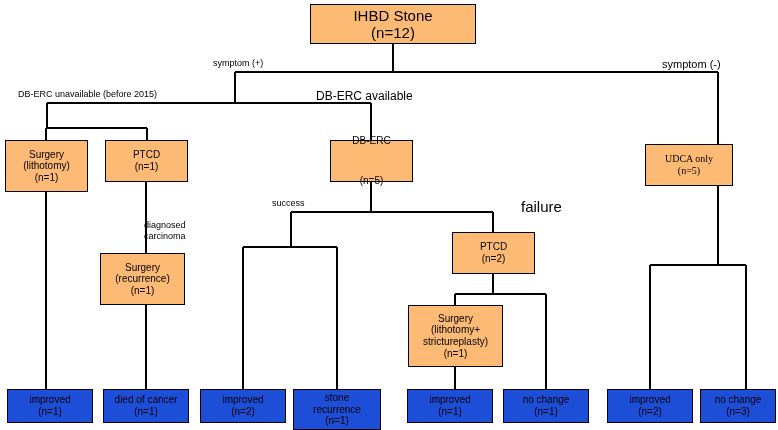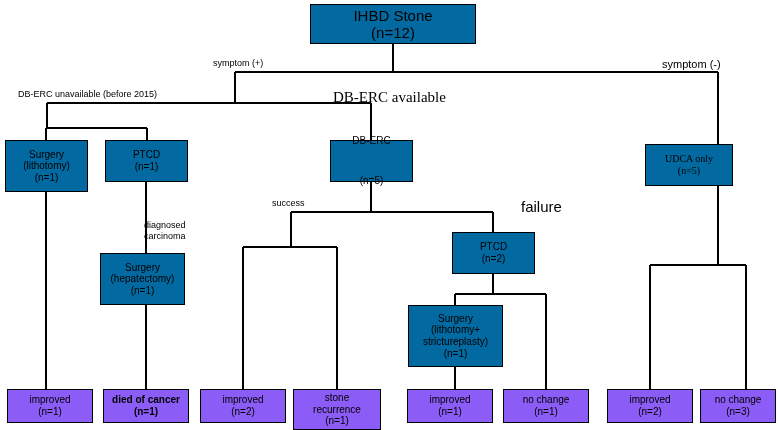--- a/index.html
+++ b/index.html
@@ -19,32 +19,32 @@
     position: absolute;
     left: 0;
     top: 0;
     width: 778px;
     height: 430px;
   }
   .node {
     position: absolute;
     box-sizing: border-box;
     border: 1.4px solid #000000;
-    background: #0369a1;
+    background: #fdba74;
     display: flex;
     flex-direction: column;
     align-items: center;
     justify-content: center;
     text-align: center;
     color: #000000;
     line-height: 1.16;
     z-index: 2;
   }
   .node.outcome {
-    background: #8b5cf6;
+    background: #1d4ed8;
   }
   .node.root {
     border-width: 1.8px;
   }
   .node .ln {
     display: block;
     white-space: nowrap;
   }
   .edge-label {
     position: absolute;
@@ -129,38 +129,38 @@
       <div class="node" style="left: 330px; top: 140px; width: 83px; height: 42px; font-size: 10px; gap: 28px;">
         <span class="ln">DB-ERC</span>
         <span class="ln">(n=5)</span>
       </div>
       <div class="node" style="left: 645px; top: 144px; width: 88px; height: 42px; font-size: 10px; font-family: Liberation Serif, serif;">
         <span class="ln">UDCA only</span>
         <span class="ln">(n=5)</span>
       </div>
       <div class="node" style="left: 100px; top: 253px; width: 85px; height: 52px; font-size: 10px;">
         <span class="ln">Surgery</span>
-        <span class="ln">(hepatectomy)</span>
+        <span class="ln">(recurrence)</span>
         <span class="ln">(n=1)</span>
       </div>
       <div class="node" style="left: 452px; top: 232px; width: 83px; height: 42px; font-size: 10px;">
         <span class="ln">PTCD</span>
         <span class="ln">(n=2)</span>
       </div>
       <div class="node" style="left: 408px; top: 305px; width: 95px; height: 62px; font-size: 10px;">
         <span class="ln">Surgery</span>
         <span class="ln">(lithotomy+</span>
         <span class="ln">strictureplasty)</span>
         <span class="ln">(n=1)</span>
       </div>
       <div class="node outcome" style="left: 7px; top: 389px; width: 86px; height: 34px; font-size: 10px;">
         <span class="ln">improved</span>
         <span class="ln">(n=1)</span>
       </div>
-      <div class="node outcome" style="left: 103px; top: 389px; width: 86px; height: 34px; font-size: 10px; font-weight: bold;">
+      <div class="node outcome" style="left: 103px; top: 389px; width: 86px; height: 34px; font-size: 10px;">
         <span class="ln">died of cancer</span>
         <span class="ln">(n=1)</span>
       </div>
       <div class="node outcome" style="left: 200px; top: 389px; width: 86px; height: 34px; font-size: 10px;">
         <span class="ln">improved</span>
         <span class="ln">(n=2)</span>
       </div>
       <div class="node outcome" style="left: 293px; top: 389px; width: 88px; height: 41px; font-size: 10px;">
         <span class="ln">stone</span>
         <span class="ln">recurrence</span>
@@ -180,20 +180,20 @@
       </div>
       <div class="node outcome" style="left: 700px; top: 389px; width: 76px; height: 34px; font-size: 10px;">
         <span class="ln">no change</span>
         <span class="ln">(n=3)</span>
       </div>
     </div>
   <div id="label-layer">
       <div class="edge-label lbl-center" style="left: 213px; top: 58px; font-size: 9px;">symptom (+)</div>
       <div class="edge-label lbl-center" style="left: 662px; top: 58px; font-size: 11px;">symptom (-)</div>
       <div class="edge-label lbl-left" style="left: 18px; top: 89px; font-size: 9px;">DB-ERC unavailable (before 2015)</div>
-      <div class="edge-label lbl-left" style="left: 333px; top: 89px; font-size: 15px; font-family: Liberation Serif, serif;">DB-ERC available</div>
+      <div class="edge-label lbl-left" style="left: 316px; top: 89px; font-size: 12px;">DB-ERC available</div>
       <div class="edge-label lbl-left" style="left: 144px; top: 205px; font-size: 9px; margin-top: 15px;">diagnosed
 carcinoma</div>
       <div class="edge-label lbl-left" style="left: 272px; top: 198px; font-size: 9px;">success</div>
       <div class="edge-label lbl-left" style="left: 473px; top: 198px; font-size: 15px; padding-left: 48px;">failure</div>
     </div>
 
 </div>
 
 </body></html>

